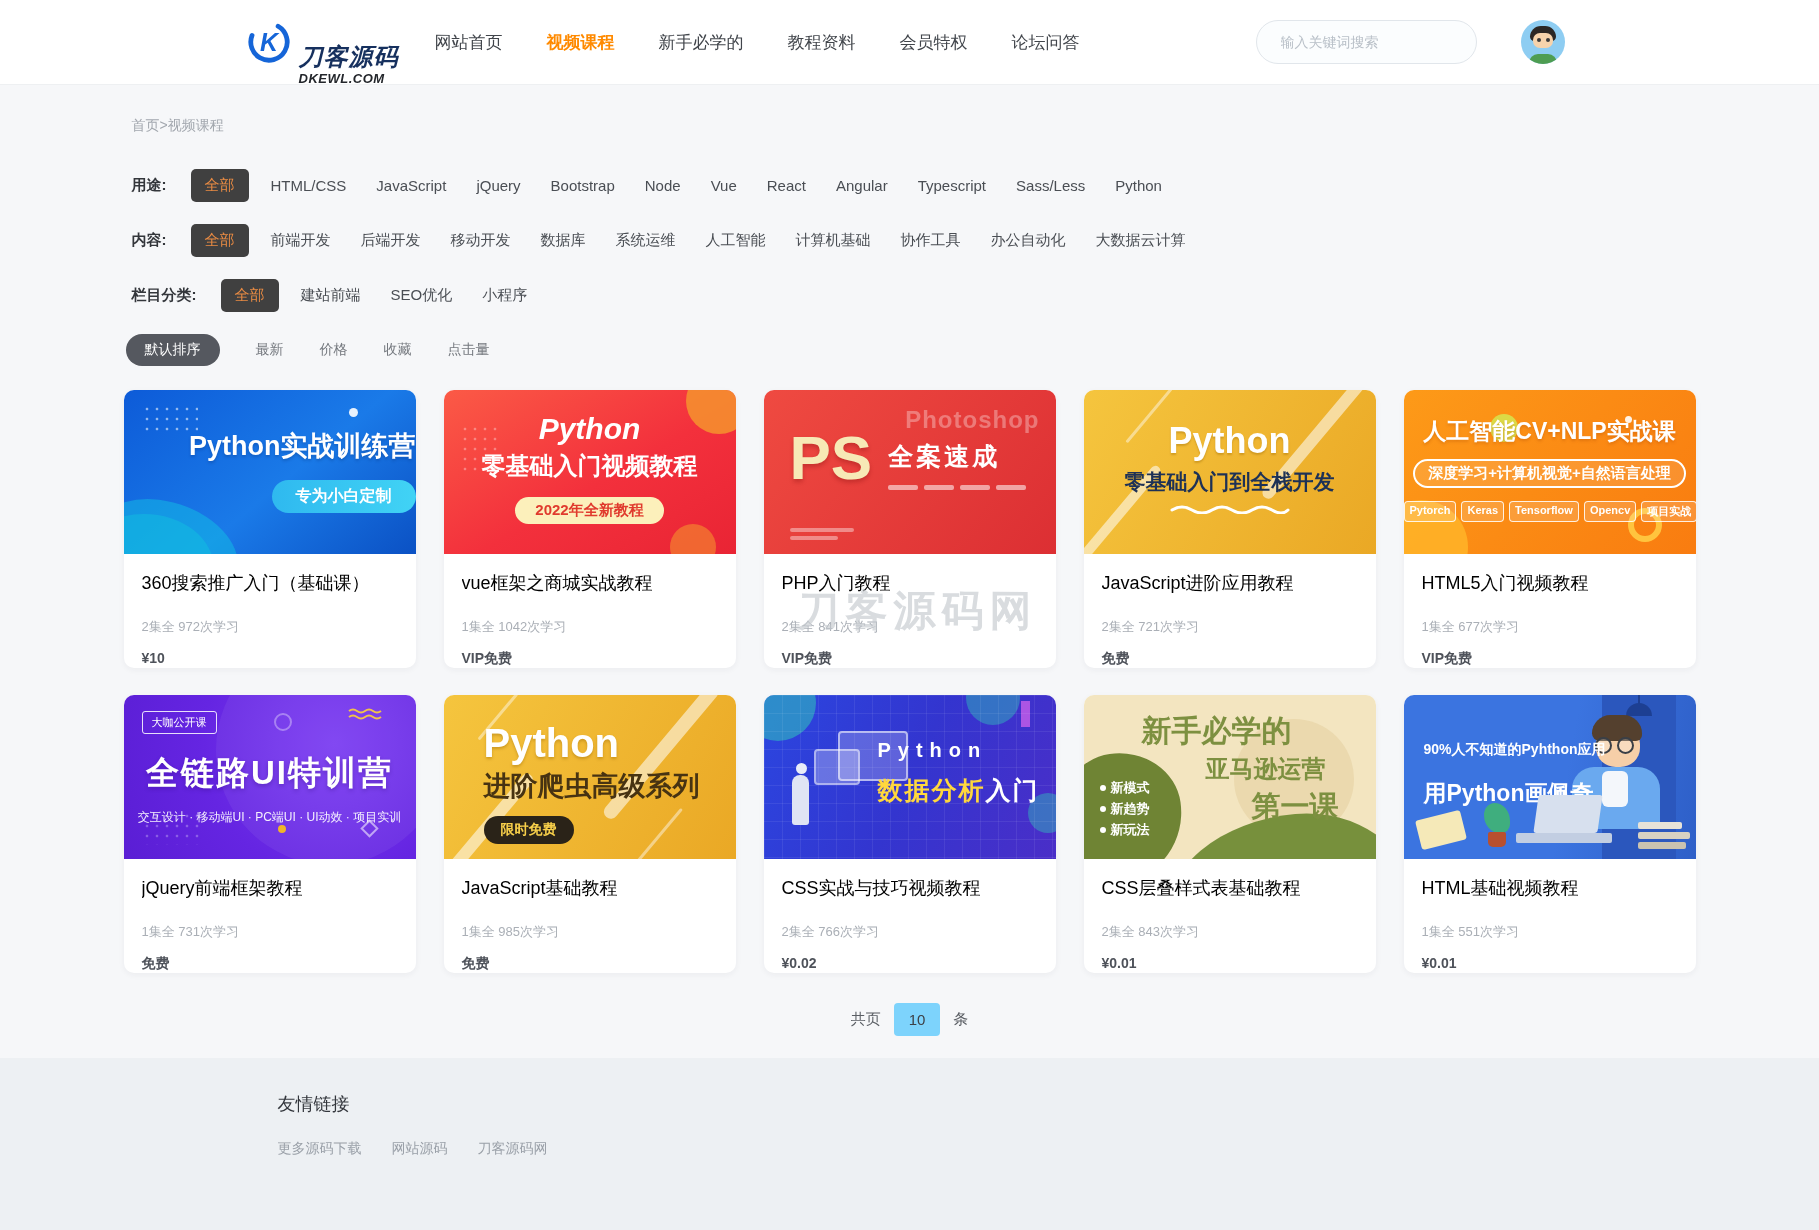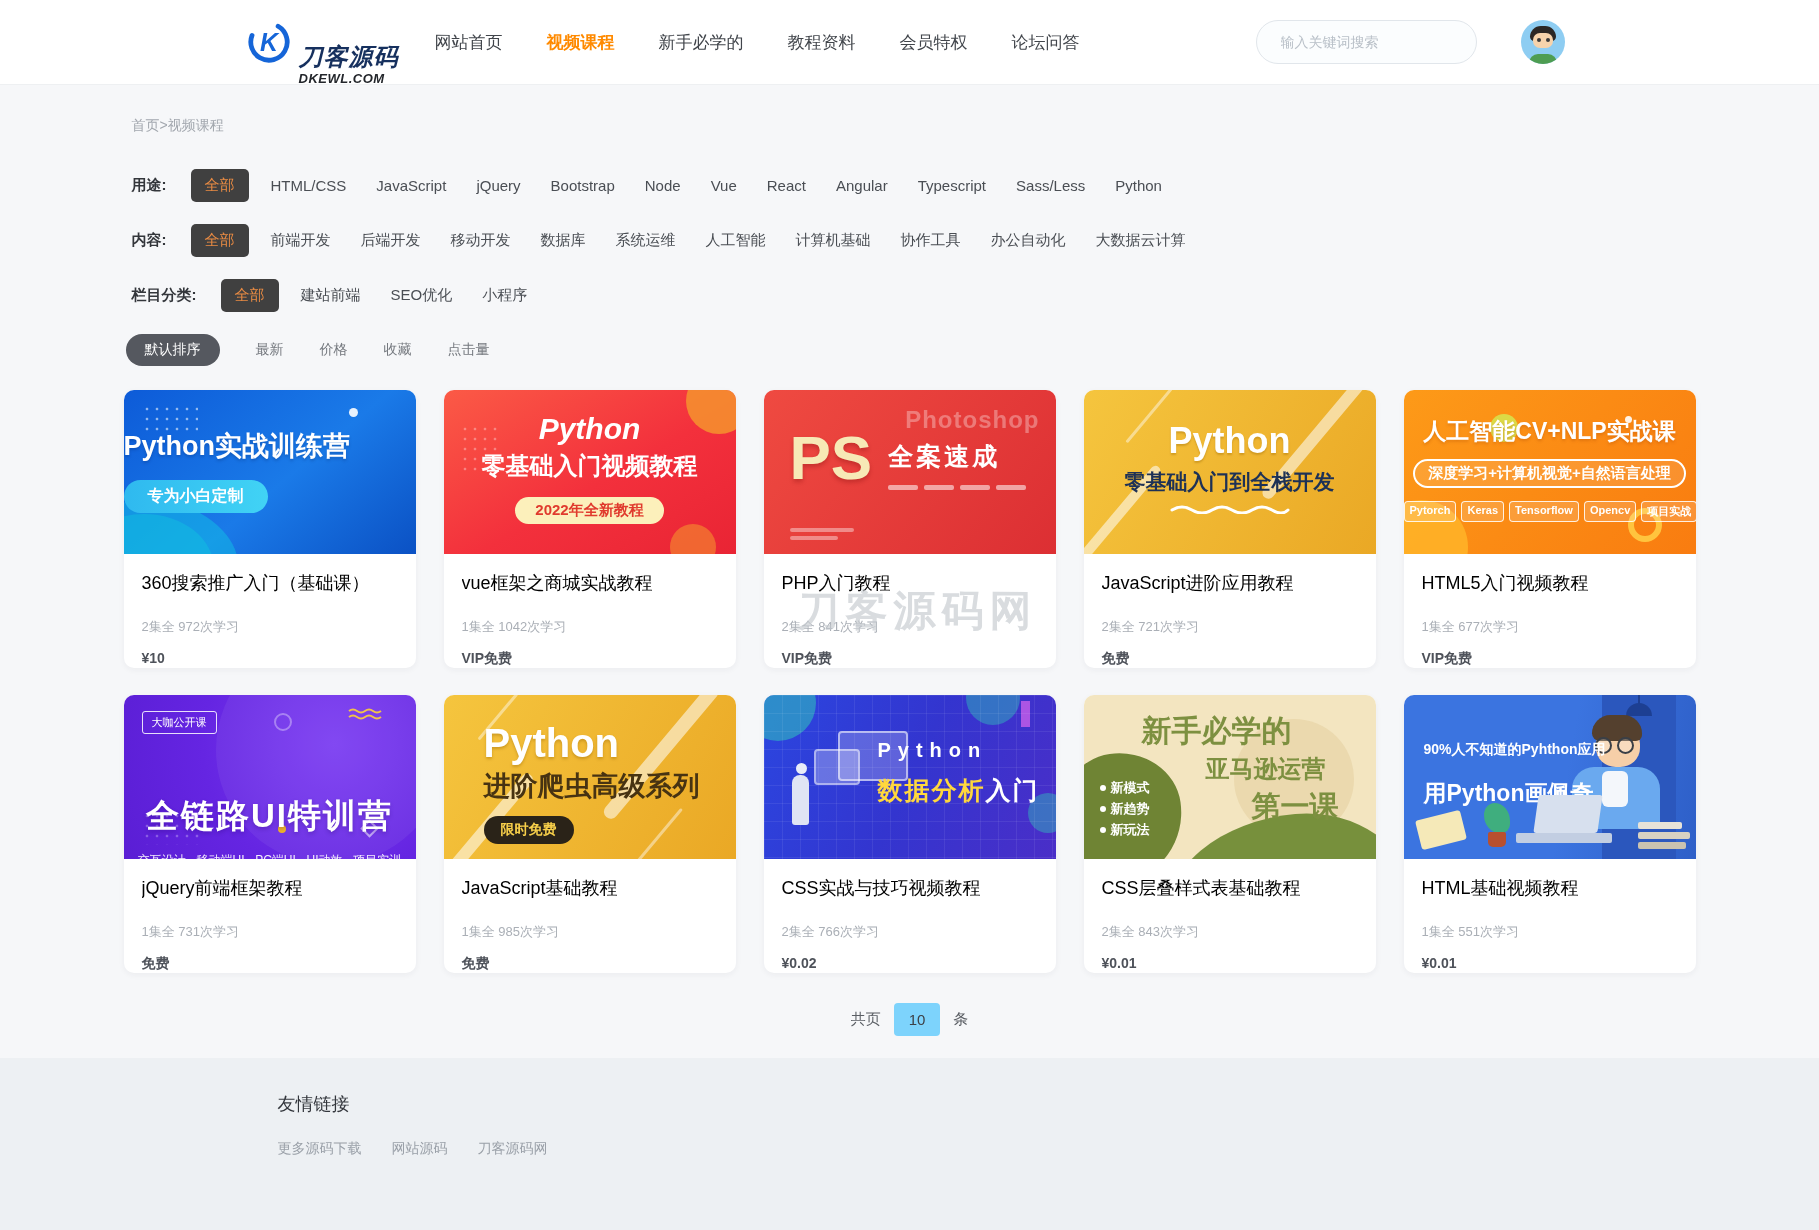--- a/index.html
+++ b/index.html
@@ -50,21 +50,21 @@
   .info{padding:19px 18px 0;}
   .card-title{font-size:18px;color:#000000;line-height:20px;white-space:nowrap;overflow:hidden;}
   .card-meta{margin-top:25px;font-size:13px;color:#aaafb6;}
   .card-price{margin-top:14px;font-size:14px;font-weight:700;color:#4e525a;}
   .watermark{position:absolute;left:674px;top:193px;font-size:42px;font-weight:700;letter-spacing:6px;color:#c5cacf;opacity:.65;z-index:5;pointer-events:none;white-space:nowrap;}
 
   .circ{position:absolute;border-radius:50%;}
   .dotgrid{position:absolute;background-image:radial-gradient(rgba(255,255,255,.55) 1.5px,transparent 1.6px);background-size:10px 10px;}
 
   
-  .t1{background:linear-gradient(140deg,#0d5bd8 0%,#1a7ae8 55%,#0b51c4 100%);text-align:left;}
+  .t1{background:linear-gradient(140deg,#0d5bd8 0%,#1a7ae8 55%,#0b51c4 100%);text-align:right;}
   .t1-blob1{position:absolute;left:-34px;bottom:-48px;width:150px;height:100px;background:#12c0e6;opacity:.5;border-radius:50%;transform:rotate(18deg);}
   .t1-blob2{position:absolute;left:-50px;bottom:-70px;width:140px;height:110px;background:#0fe0d8;opacity:.35;border-radius:50%;}
   .t1-title{padding-top:38px;font-size:27px;font-weight:800;color:#fff;text-shadow:0 2px 3px rgba(0,30,90,.25);position:relative;}
   .t1-badge{display:inline-block;margin-top:16px;background:linear-gradient(90deg,#2fb9ef,#41d3f5);color:#fff;font-size:16px;font-weight:700;padding:6px 24px;border-radius:19px;position:relative;}
 
   
   .t2{background:linear-gradient(150deg,#fb5a46 0%,#f3303c 55%,#e92434 100%);text-align:center;}
   .t2-blob1{width:66px;height:66px;background:#f59a2d;opacity:.8;top:-22px;right:-16px;}
   .t2-blob2{width:46px;height:46px;background:#f59a2d;opacity:.55;bottom:-16px;right:20px;}
   .t2-l1{padding-top:22px;font-size:30px;font-weight:800;font-style:italic;color:#fff;position:relative;}
@@ -102,21 +102,21 @@
   .t5-b4{width:7px;height:7px;background:#fff;right:64px;top:26px;opacity:.9;}
   .t5-title{padding-top:26px;font-size:23px;font-weight:800;color:#fff;text-shadow:0 2px 3px rgba(170,70,0,.3);position:relative;}
   .t5-pill{display:inline-block;margin-top:12px;border:2px solid #fff;background:rgba(255,255,255,.12);color:#fff;font-weight:700;font-size:15px;padding:3px 13px;border-radius:17px;position:relative;}
   .t5-tags{margin-top:13px;display:flex;justify-content:space-between;gap:5px;position:relative;}
   .t5-tag{border:1px solid rgba(255,255,255,.85);background:rgba(255,255,255,.16);color:#fff;font-size:11px;padding:2px 5px;border-radius:4px;font-weight:600;white-space:nowrap;}
 
   
   .t6{background:radial-gradient(circle at 72% 30%,#7b3df2 0%,#6525e2 55%,#5a1ed4 100%);text-align:center;}
   .t6::before{content:"";position:absolute;width:230px;height:230px;border-radius:50%;background:rgba(255,255,255,.06);right:-30px;top:-60px;}
   .t6-badge{position:absolute;left:18px;top:16px;border:1px solid rgba(255,255,255,.85);color:#fff;font-size:11px;padding:3px 9px;border-radius:3px;}
-  .t6-title{padding-top:56px;font-size:33px;font-weight:800;color:#fff;letter-spacing:2px;position:relative;text-shadow:0 2px 4px rgba(40,0,110,.3);margin-top:43px;}
+  .t6-title{padding-top:56px;font-size:33px;font-weight:800;color:#fff;letter-spacing:2px;position:relative;text-shadow:0 2px 4px rgba(40,0,110,.3);}
   .t6-sub{margin-top:13px;font-size:12px;color:rgba(255,255,255,.92);position:relative;}
   .t6-dot{width:8px;height:8px;background:#f0b429;right:130px;bottom:26px;}
   .t6-diamond{position:absolute;width:9px;height:9px;border:2px solid rgba(255,255,255,.55);transform:rotate(45deg);right:40px;bottom:24px;}
   .t6-ring{position:absolute;width:14px;height:14px;border:2px solid rgba(255,255,255,.35);border-radius:50%;left:150px;top:18px;}
   .t6 .wave-ico{position:absolute;right:34px;top:12px;}
 
   
   .t8{background:linear-gradient(115deg,#2b46e0 0%,#3335cf 50%,#4a2ec8 100%);}
   .t8::after{content:"";position:absolute;inset:0;background-image:linear-gradient(rgba(255,255,255,.07) 1px,transparent 1px),linear-gradient(90deg,rgba(255,255,255,.07) 1px,transparent 1px);background-size:18px 18px;}
   .t8-b1{width:76px;height:76px;background:#2fd3b8;opacity:.5;left:-24px;top:-30px;}

